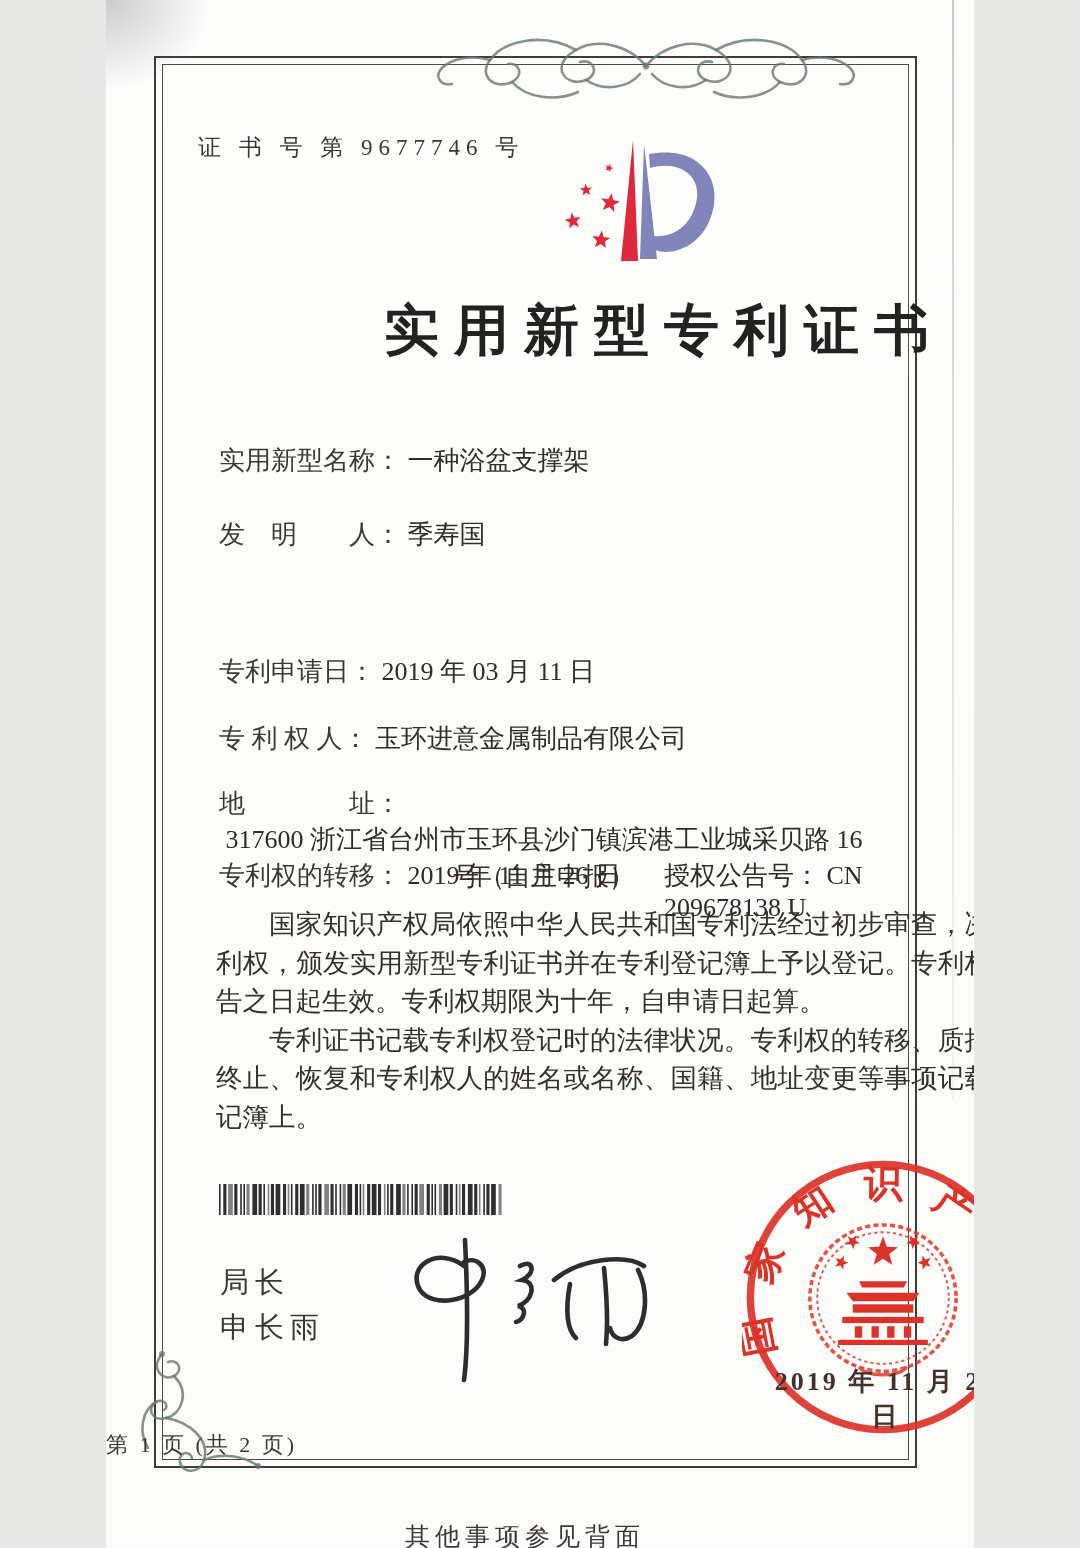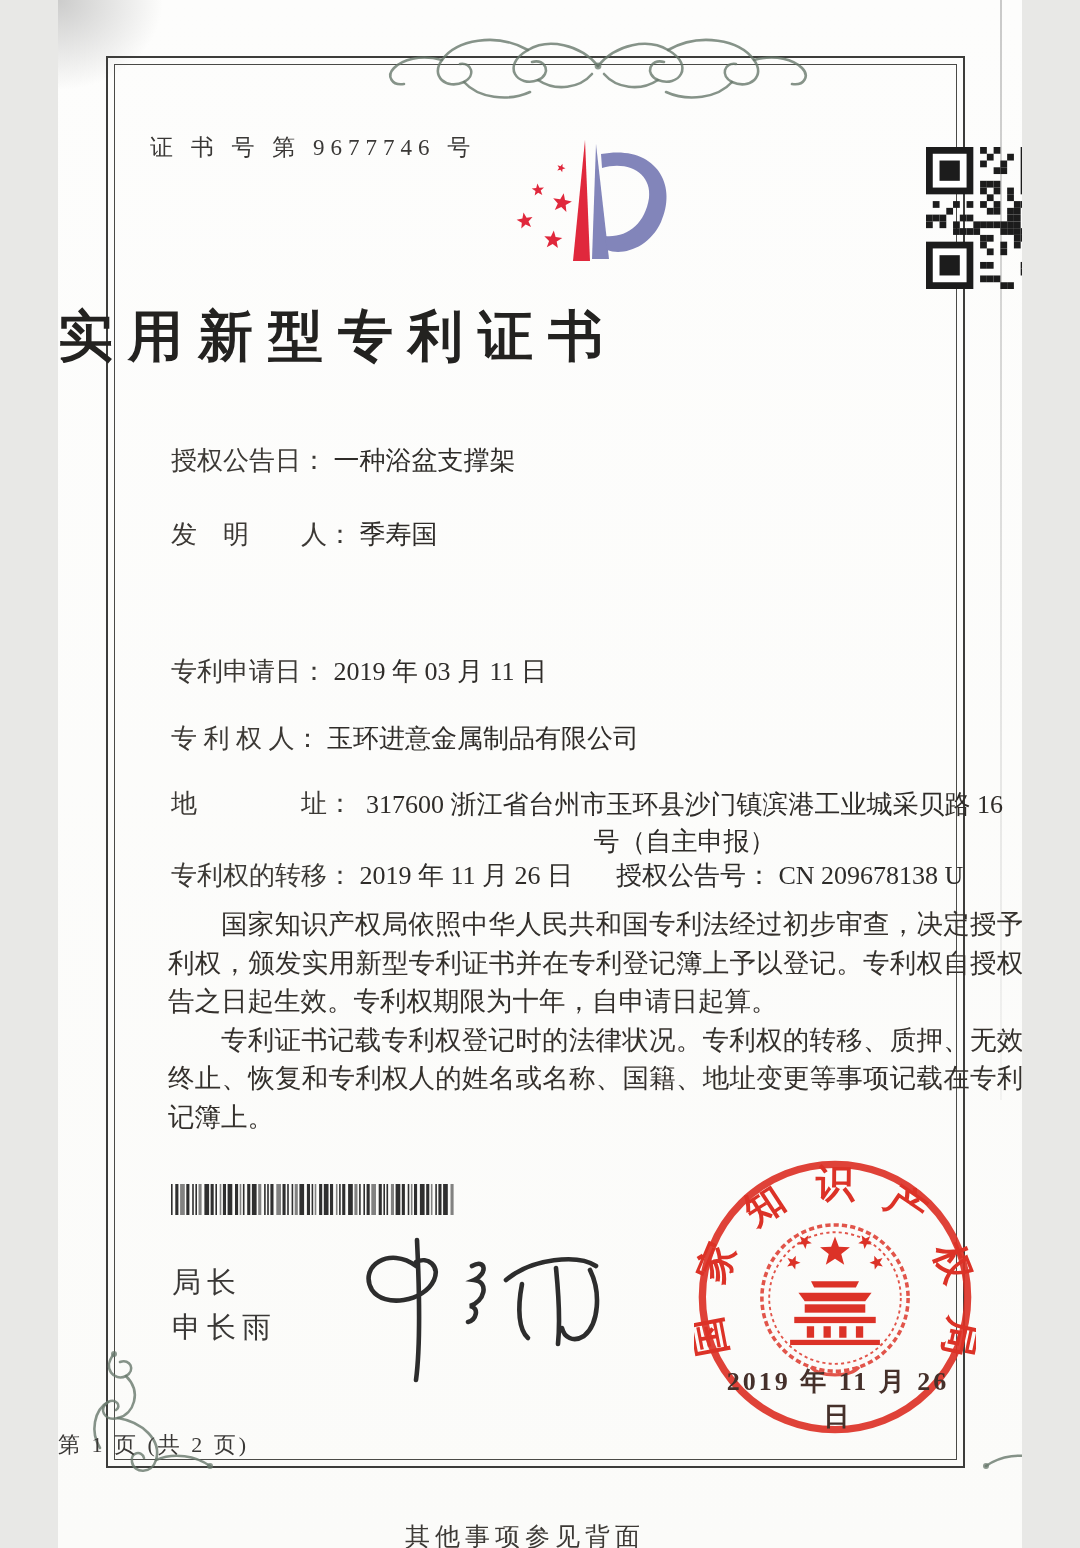--- a/index.html
+++ b/index.html
@@ -1,37 +1,37 @@
 <!DOCTYPE html>
 <html><head>
 <meta charset="utf-8">
 <style>
   html,body{margin:0;padding:0;background:#e8e8e6;}
   .canvas{
-    position:relative;width:964px;height:1548px;margin:0 auto;
+    position:relative;width:868px;height:1548px;margin:0 auto;
     background:
       radial-gradient(140px 120px at 0% 0%, rgba(90,90,90,.30), rgba(120,120,120,.10) 55%, transparent 75%),
       linear-gradient(#fdfdfc,#fbfbf9);
     overflow:hidden;
     font-family:"Liberation Serif","DejaVu Serif",serif;
     color:#2e2c2a;
   }
   .scan-crease{position:absolute;top:0;right:20px;width:2px;height:1100px;
     background:linear-gradient(rgba(70,70,70,.28),rgba(70,70,70,.05));}
   
   .frame-outer{position:absolute;left:48px;top:56px;right:57px;bottom:80px;border:2.5px solid #3d3d3b;}
   .frame-inner{position:absolute;left:56px;top:64px;right:65px;bottom:88px;border:1.5px solid #4a4a47;}
   .ornament{position:absolute;pointer-events:none;}
   .ornament path{fill:none;stroke:#68786c;stroke-width:2.6;stroke-linecap:round;opacity:.8;}
   .ornament .dot{fill:#68786c;opacity:.75;}
   
   .cert-no{position:absolute;left:92px;top:132px;font-size:23px;letter-spacing:6px;color:#3a3836;}
   .logo{position:absolute;left:443px;top:130px;}
   .qr{position:absolute;left:868px;top:147px;}
-  .title{position:absolute;left:0;right:30px;top:300px;text-align:left;
+  .title{position:absolute;left:0;right:30px;top:294px;text-align:right;
     font-size:55px;font-weight:bold;letter-spacing:15px;color:#232220;}
   
   .row{position:absolute;left:113px;font-size:26px;color:#35322f;}
   .row .lab{display:inline-block;min-width:138px;color:#3c3935;}
   .row .val{color:#2f2c29;text-align:center;}
   .addr-val{display:inline-block;width:650px;vertical-align:top;line-height:37px;}
   .grant-no{position:absolute;left:558px;font-size:26px;}
   
   .paras{position:absolute;left:110px;top:905px;width:882px;font-size:26.5px;
     line-height:38.5px;text-align:justify;color:#34302c;}
@@ -227,21 +227,21 @@
       <rect x="105" y="7" width="35" height="35" fill="#fff"></rect>
       <rect x="112" y="14" width="21" height="21" fill="#1c1c1c"></rect>
       <rect x="0" y="98" width="49" height="49" fill="#1c1c1c"></rect>
       <rect x="7" y="105" width="35" height="35" fill="#fff"></rect>
       <rect x="14" y="112" width="21" height="21" fill="#1c1c1c"></rect>
     </svg>
 
   <div class="title">实用新型专利证书</div>
 
   <div class="row" style="top:443px">
-    <span class="lab">授权公告日：</span>
+    <span class="lab">实用新型名称：</span>
     <span class="val">一种浴盆支撑架</span>
   </div>
   <div class="row" style="top:517px">
     <span class="lab">发　明　　人：</span>
     <span class="val">季寿国</span>
   </div>
   <div class="row" style="top:654px">
     <span class="lab">专利申请日：</span>
     <span class="val">2019 年 03 月 11 日</span>
   </div>

